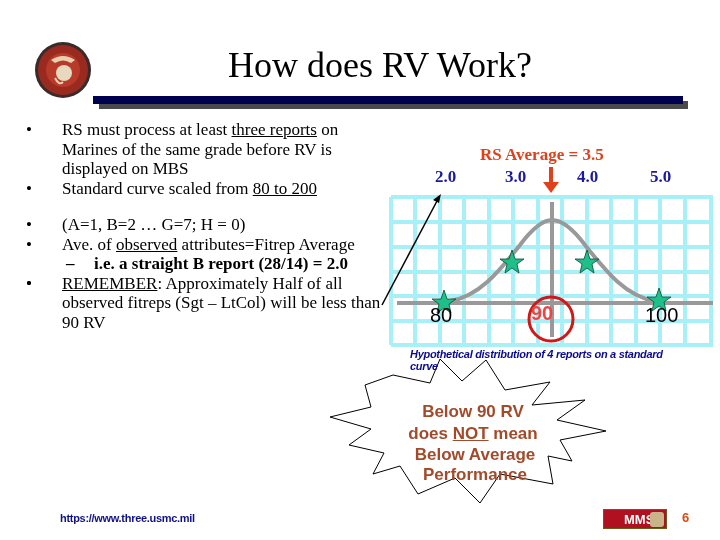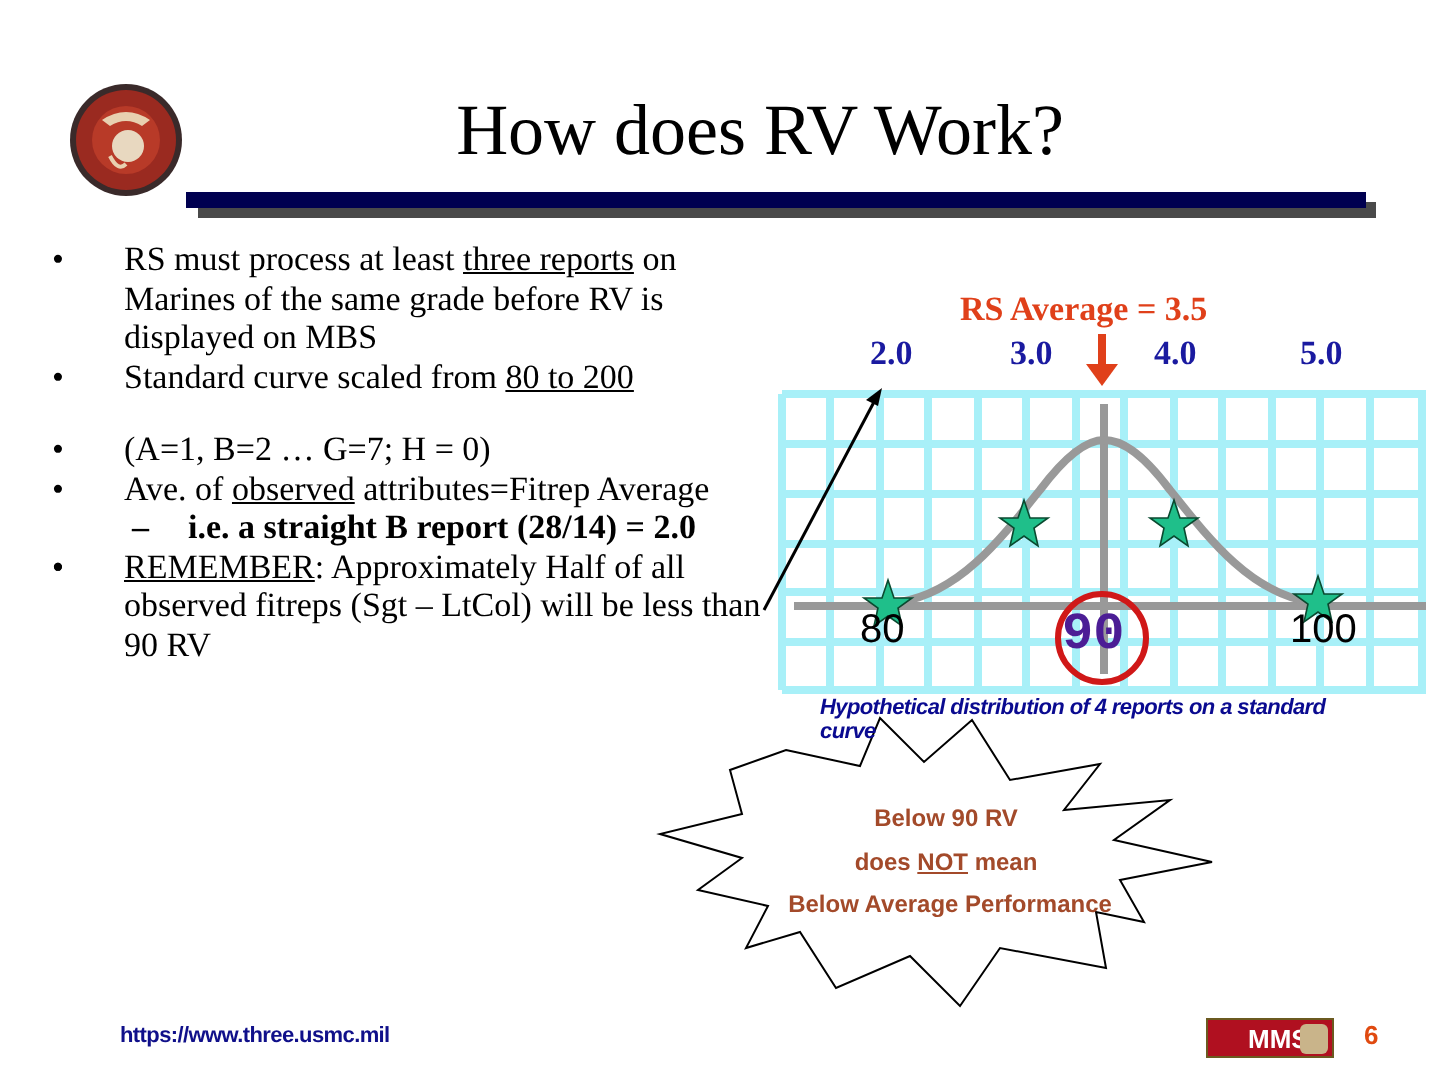--- a/index.html
+++ b/index.html
@@ -11,21 +11,21 @@
   #title-bar { left:93px; top:96px; width:590px; height:8px; background:#000050; }
   #bullets { left:22px; top:120px; width:360px; font-size:17px; line-height:19.5px; color:#000; }
   .bl { position:relative; padding-left:40px; }
   .bl .dot { position:absolute; left:4px; top:0; }
   .bl.sub { padding-left:72px; font-weight:bold; }
   .bl.sub .dash { position:absolute; left:44px; }
   u { text-decoration:underline; }
   .rs-title { left:480px; top:145px; font-size:17px; font-weight:bold; color:#e0401a; }
   .tick { font-size:17px; font-weight:bold; color:#1a1aa0; top:167px; }
   #caption { left:410px; top:348px; width:260px; font-family:"Liberation Sans", sans-serif; font-style:italic; font-weight:bold; font-size:11px; line-height:12px; color:#0a0a90; letter-spacing:-0.3px; }
-  .burst-text { font-family:"Liberation Sans", sans-serif; font-weight:bold; font-size:12px; color:#a34a2a; text-align:center; }
+  .burst-text { font-family:"Liberation Sans", sans-serif; font-weight:bold; font-size:17px; color:#a34a2a; text-align:center; }
   #footer-url { left:60px; top:512px; font-family:"Liberation Sans", sans-serif; font-size:11px; font-weight:bold; color:#10108a; letter-spacing:-0.3px; }
   #mmsb { left:603px; top:509px; width:64px; height:20px; background:#b01020; border:1px solid #6b5a20; color:#fff; font-family:"Liberation Sans", sans-serif; font-weight:bold; font-size:13px; line-height:20px; padding-left:20px; box-sizing:border-box; }
   #mmsb .emb { position:absolute; right:2px; top:2px; width:14px; height:15px; background:#c9b48a; border-radius:3px; }
   #page-num { left:682px; top:510px; font-family:"Liberation Sans", sans-serif; font-weight:bold; font-size:13px; color:#e04a10; }
 </style>
 </head>
 <body>
 
 <svg id="logo" class="abs" viewBox="0 0 62 80">
   <circle cx="30" cy="40" r="28" fill="#3a2a2a"></circle>
@@ -117,21 +117,21 @@
     <polygon points="543,182 559,182 551,193"></polygon>
   </g>
   <g>
     <line x1="382" y1="305" x2="437" y2="201" stroke="#000" stroke-width="1.5"></line>
     <polygon points="441,194 433,200 439,203" fill="#000"></polygon>
   </g>
   <polygon fill="#fff" stroke="#000" stroke-width="1" points="393,375 430,383 440,359 462,381 486,360 505,390 550,382 532,405 585,400 557,420 606,431 560,440 572,461 548,456 553,484 500,474 480,503 455,478 418,494 400,466 373,474 384,453 349,445 371,429 330,417 371,407 365,385"></polygon>
 </svg>
 
 <div class="abs" style="left:430px;top:304px;font-family:'Liberation Sans',sans-serif;font-size:20px;color:#000">80</div>
-<div class="abs" style="left:531px;top:302px;font-family:Liberation Mono, monospace;font-size:26px;font-weight:bold;color:#4c1d95">90</div>
+<div class="abs" style="left:531px;top:302px;font-family:Liberation Sans, sans-serif;font-size:20px;font-weight:bold;color:#ef4444">90</div>
 <div class="abs" style="left:645px;top:304px;font-family:'Liberation Sans',sans-serif;font-size:20px;color:#000">100</div>
 
 <div id="caption" class="abs">Hypothetical distribution of 4 reports on a standard curve</div>
 
 <div class="abs burst-text" style="left:398px;top:402px;width:150px">Below 90 RV</div>
 <div class="abs burst-text" style="left:398px;top:424px;width:150px"><span>does </span><u>NOT</u><span> mean</span></div>
 <div class="abs burst-text" style="left:385px;top:445px;width:180px">Below Average Performance</div>
 
 <div id="footer-url" class="abs">https://www.three.usmc.mil</div>
 <div id="mmsb" class="abs">

